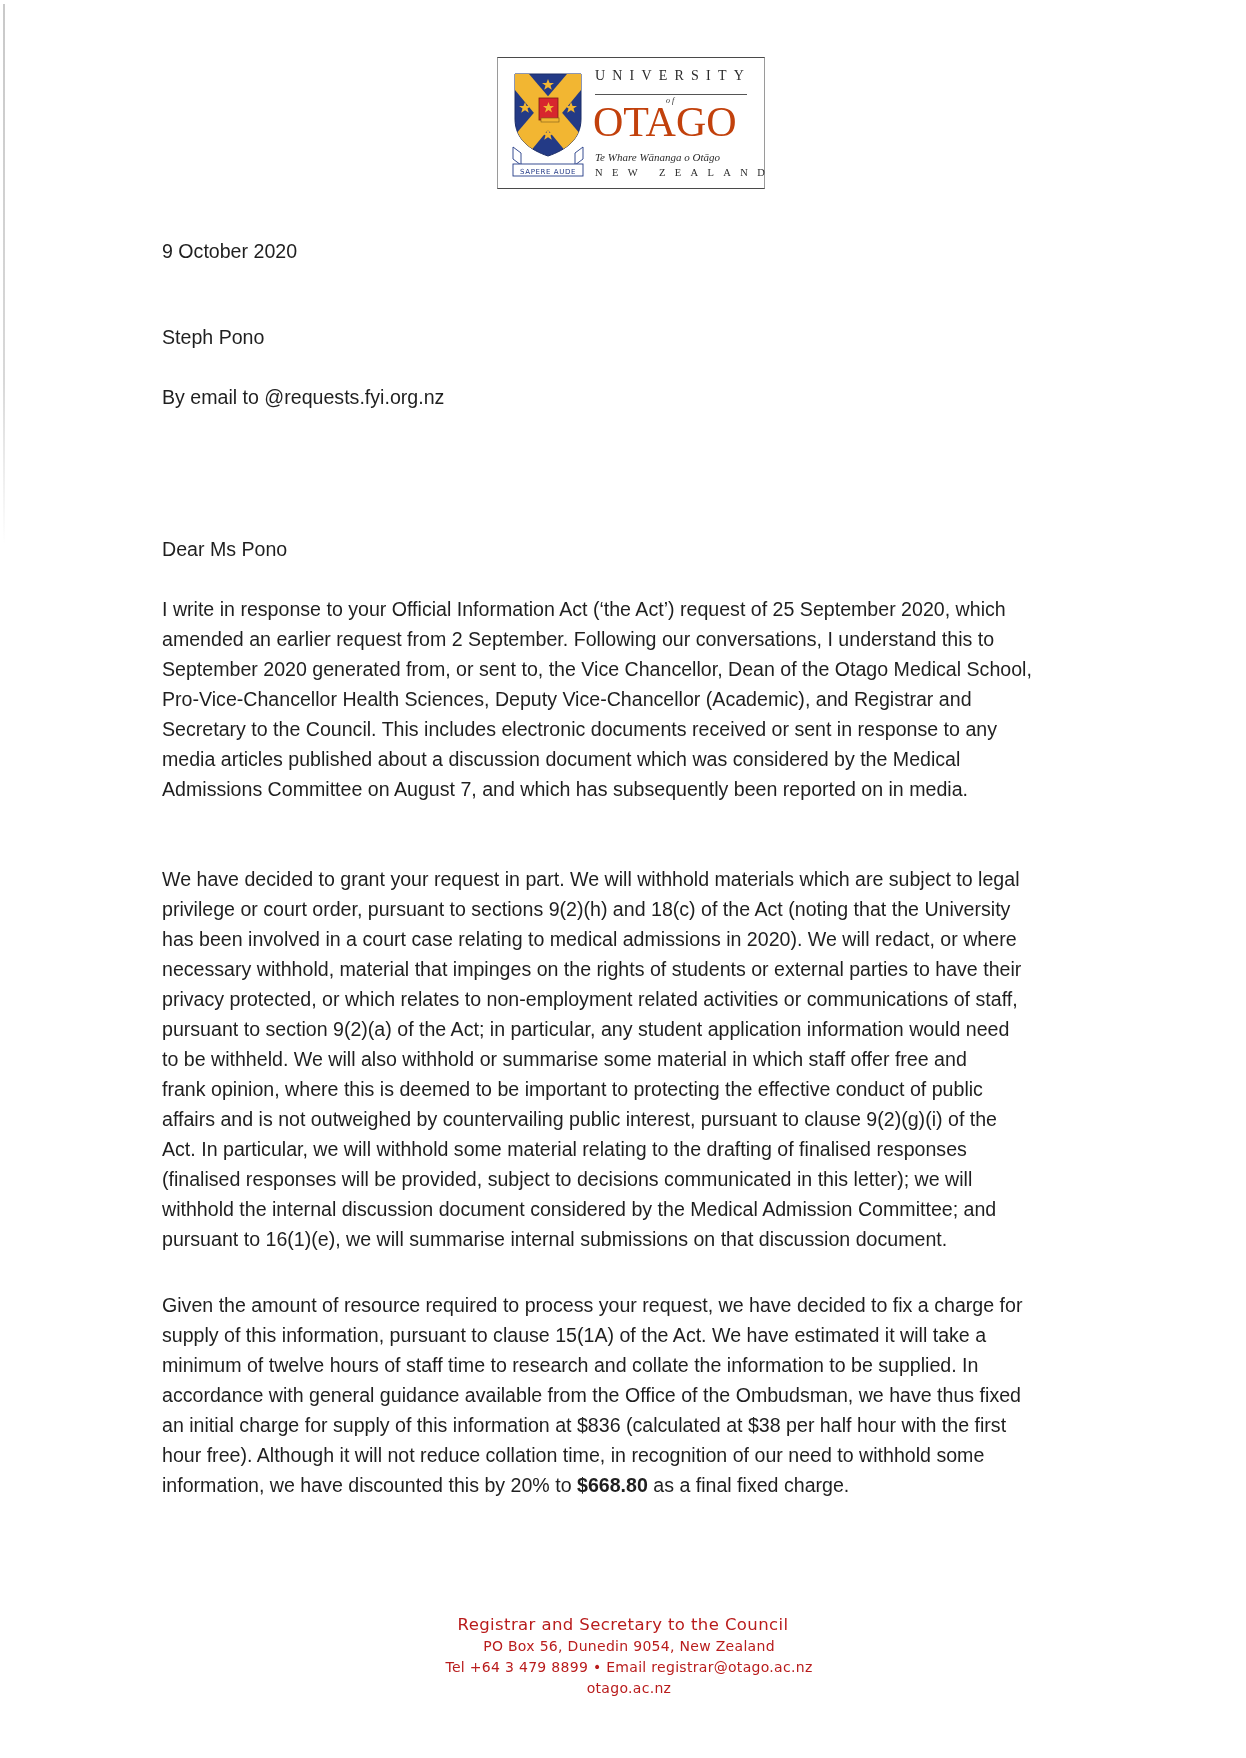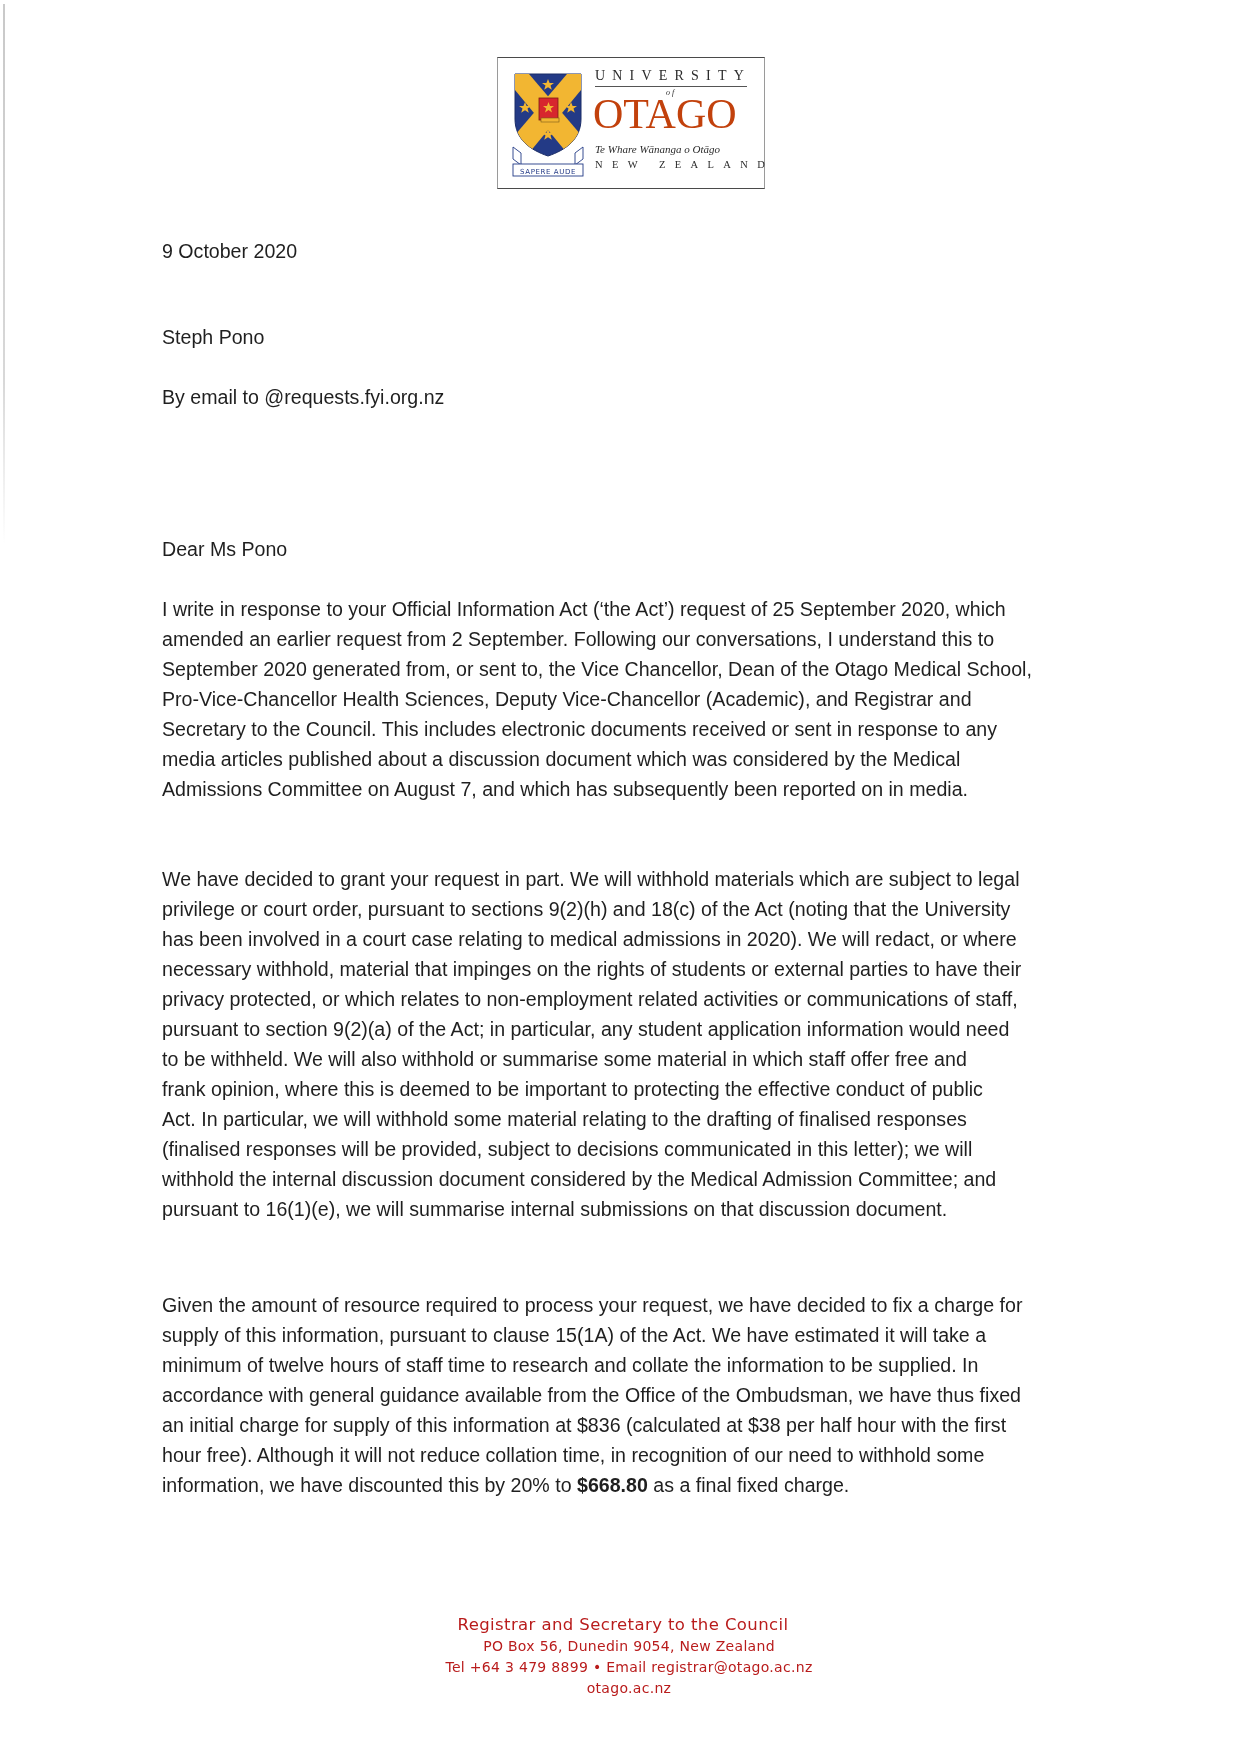--- a/index.html
+++ b/index.html
@@ -44,21 +44,21 @@
       left: 97px;
       top: 10px;
       width: 160px;
       font-family: "Liberation Serif", "DejaVu Serif", serif;
       color: #2b2b2b;
     }
     .wm-university {
       font-size: 14px;
       letter-spacing: 7.2px;
       line-height: 16px;
-      padding-bottom: 2px;
+      padding-bottom: 10px;
       border-bottom: 1px solid #555;
       width: 152px;
       white-space: nowrap;
     }
     .wm-of {
       font-size: 8px;
       font-style: italic;
       text-align: center;
       width: 152px;
       line-height: 9px;
@@ -191,20 +191,21 @@
 
 <div class="para" style="top:864px;">
   <span class="line">We have decided to grant your request in part.  We will withhold materials which are subject to legal</span>
   <span class="line">privilege or court order, pursuant to sections 9(2)(h) and 18(c) of the Act (noting that the University</span>
   <span class="line">has been involved in a court case relating to medical admissions in 2020).  We will redact, or where</span>
   <span class="line">necessary withhold, material that impinges on the rights of students or external parties to have their</span>
   <span class="line">privacy protected, or which relates to non-employment related activities or communications of staff,</span>
   <span class="line">pursuant to section 9(2)(a) of the Act; in particular, any student application information would need</span>
   <span class="line">to be withheld.  We will also withhold or summarise some material in which staff offer free and</span>
   <span class="line">frank opinion, where this is deemed to be important to protecting the effective conduct of public</span>
+  <span class="line">affairs and is not outweighed by countervailing public interest, pursuant to clause 9(2)(g)(i) of the</span>
   <span class="line">Act.  In particular, we will withhold some material relating to the drafting of finalised responses</span>
   <span class="line">(finalised responses will be provided, subject to decisions communicated in this letter); we will</span>
   <span class="line">withhold the internal discussion document considered by the Medical Admission Committee; and</span>
   <span class="line">pursuant to 16(1)(e), we will summarise internal submissions on that discussion document.</span>
 </div>
 
 <div class="para" style="top:1290px;">
   <span class="line">Given the amount of resource required to process your request, we have decided to fix a charge for</span>
   <span class="line">supply of this information, pursuant to clause 15(1A) of the Act.  We have estimated it will take a</span>
   <span class="line">minimum of twelve hours of staff time to research and collate the information to be supplied.  In</span>

